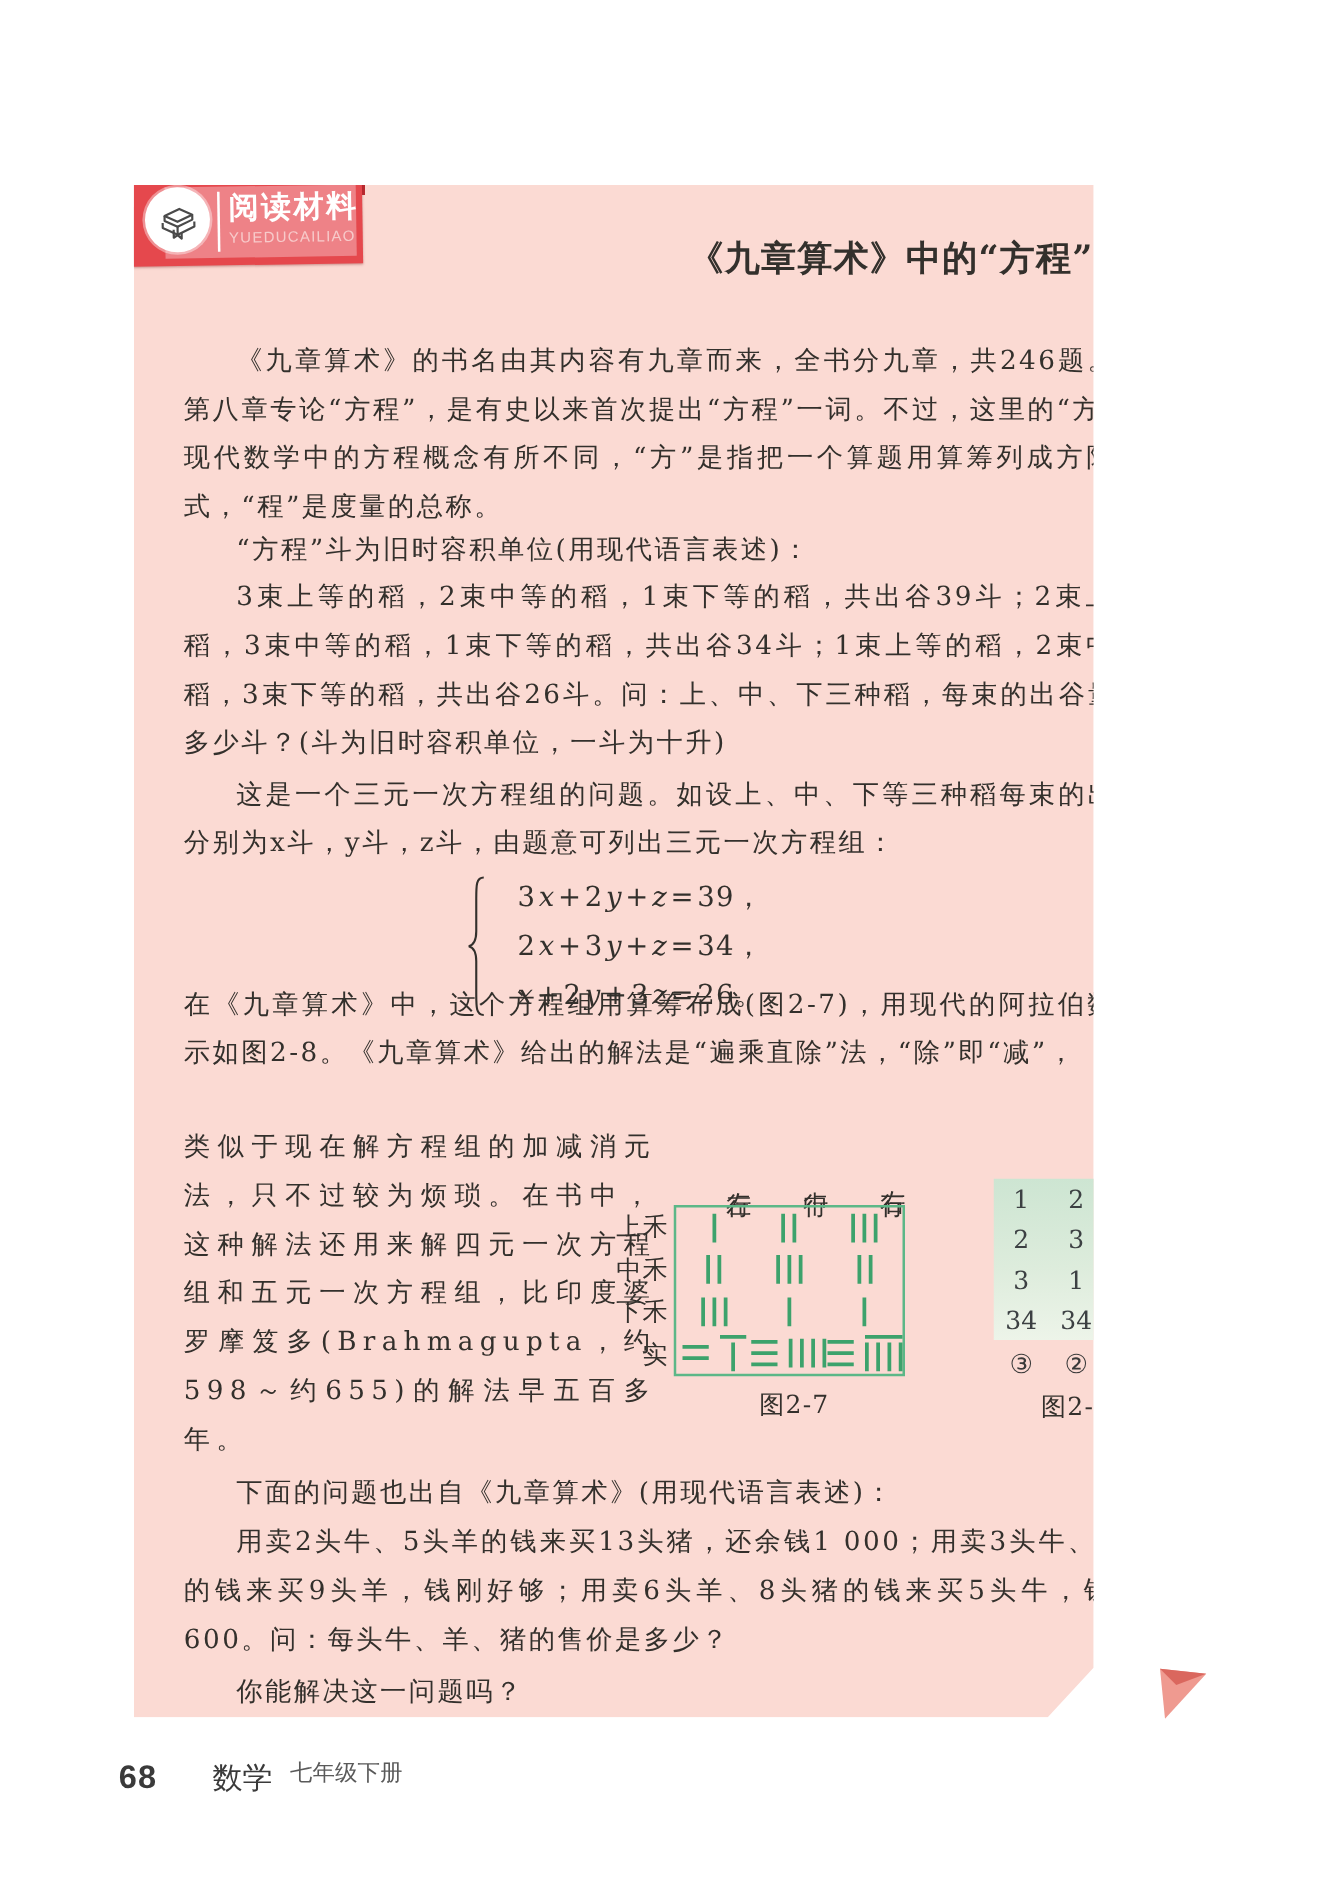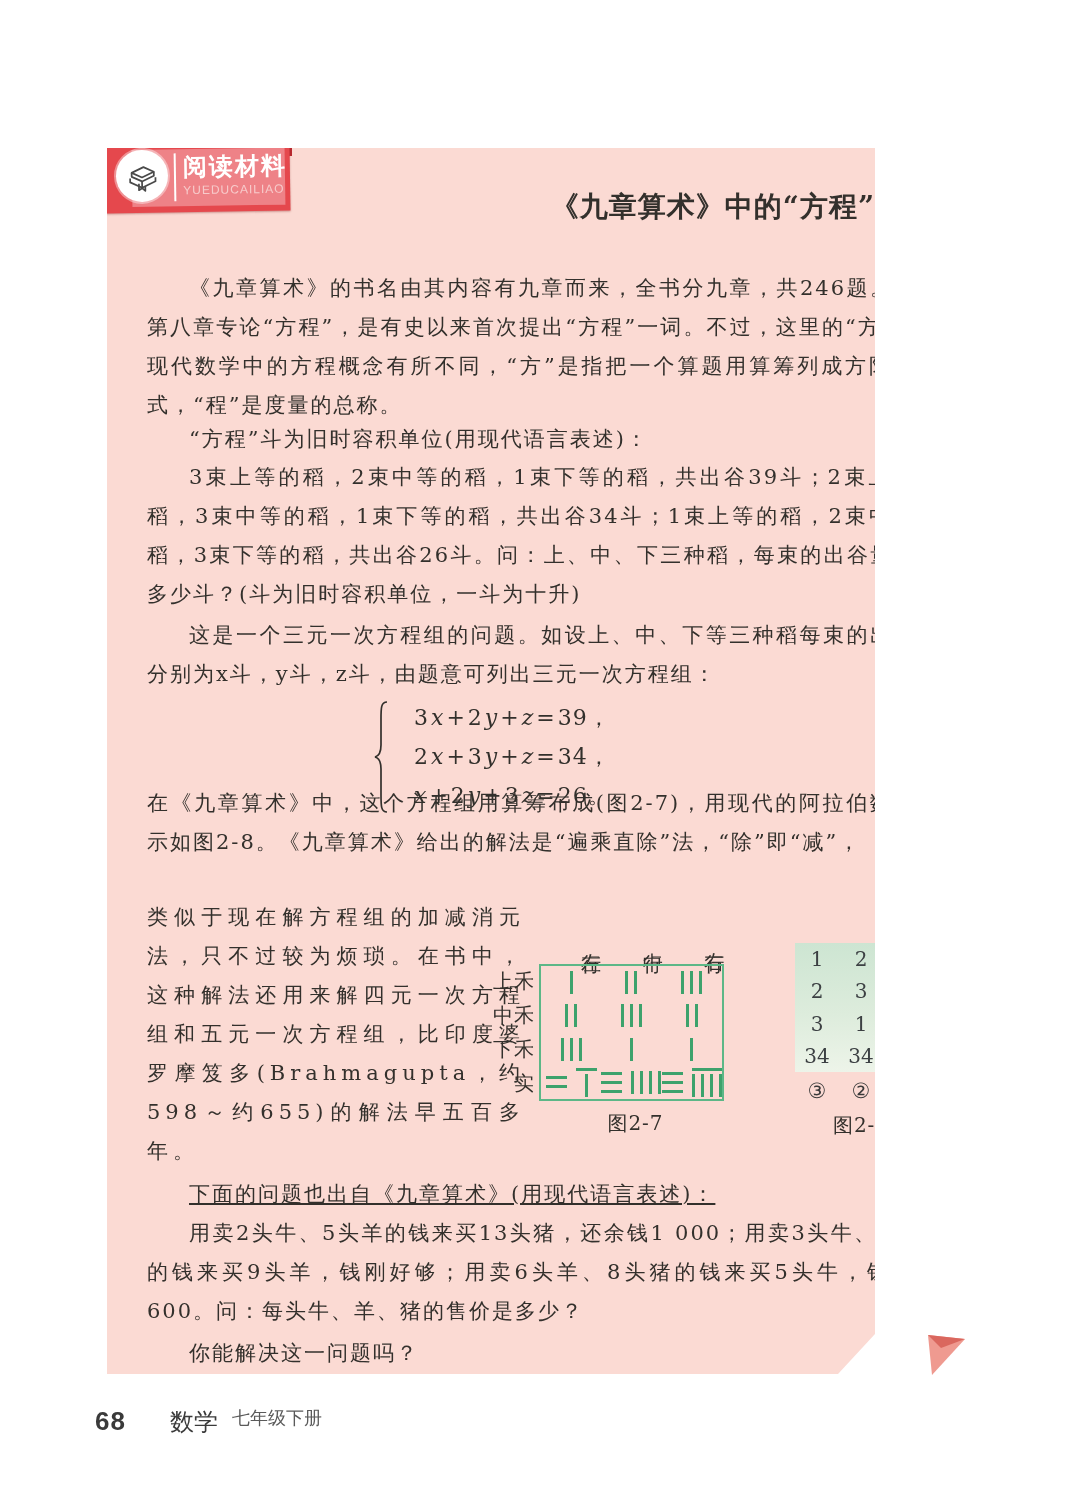--- a/index.html
+++ b/index.html
@@ -50,21 +50,21 @@
     left:40px;width:793px;font-size:21px;line-height:39px;letter-spacing:2px;
     text-align:justify;text-justify:inter-ideograph;
   }
   .indent{text-indent:2em;}
   .p1{top:121px;}
   .p2{top:272px;}
   .p3{top:310px;}
   .p4{top:468px;}
   .p5a{top:636px;}
   .p5b{top:750px;width:378px;letter-spacing:5px;}
-  .p6{top:1027px;text-decoration:underline;}
+  .p6{top:1027px;}
   .p7{top:1066px;}
   .p8{top:1186px;}
 
   
   .eq-block{left:266px;top:550px;display:flex;}
   .eq-brace{margin-top:2px;}
   .eq-rows{margin-left:24px;width:502px;}
   .eq-row{height:39px;display:flex;justify-content:space-between;align-items:center;}
   .eq-text{font-size:22px;letter-spacing:1px;}
   .eq-text i{font-family:"DejaVu Serif", serif;font-style:italic;padding:0 1px;}

